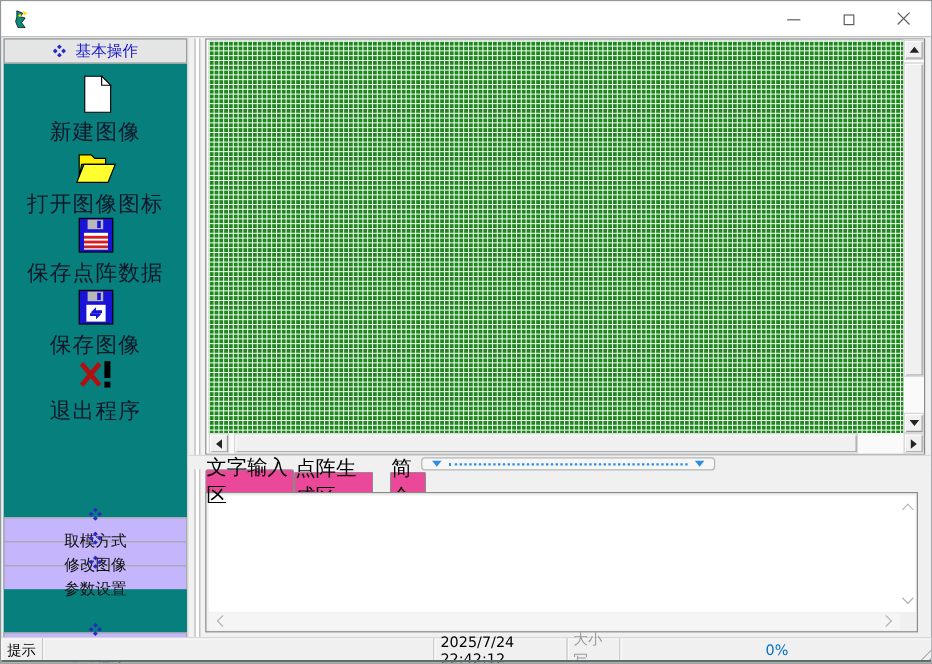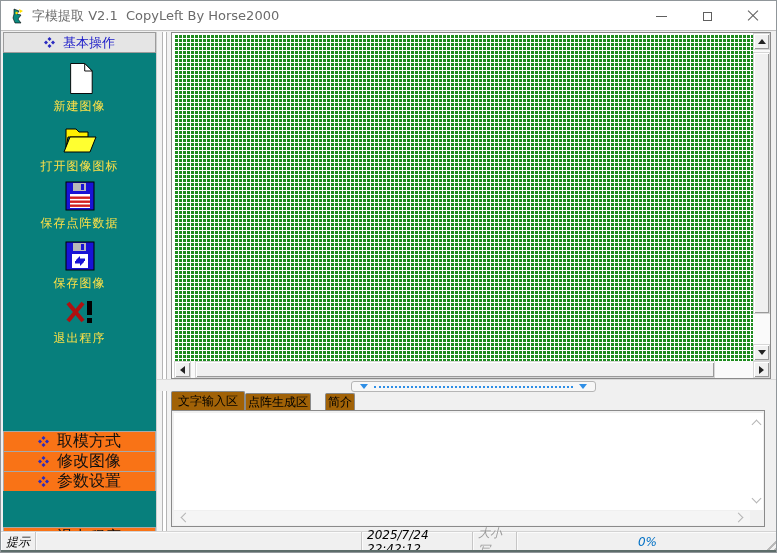--- a/index.html
+++ b/index.html
@@ -22,24 +22,24 @@
     width:14px; height:1px; background:#5f5f5f; }
   .glyph-close::before { transform:rotate(45deg); }
   .glyph-close::after { transform:rotate(-45deg); }
   
   .sidebar { position:absolute; left:2px; top:31px; width:153px; height:499px; background:#077f7c; }
   .side-header { position:absolute; left:0; top:0; width:100%; height:21px; background:#e5e5e5;
     border:1px solid #9c9c9c; display:flex; align-items:center; justify-content:center; gap:8px;
     color:#1818c8; font-size:13px; }
   .tool-group { position:absolute; left:0; width:100%; display:flex; flex-direction:column;
     align-items:center; gap:3px; cursor:pointer; }
-  .tool-label { color:#fde047; font-size:12px; letter-spacing:1px; }
+  .tool-label { color:#0f172a; font-size:18px; letter-spacing:1px; }
   .nav { position:absolute; left:0; top:399px; width:100%; }
-  .nav-btn { height:20px; background:#f97316; border:1px solid #a8a8a8; border-bottom:none;
-    display:flex; align-items:center; justify-content:center; gap:8px; font-size:16px; color:#111; }
+  .nav-btn { height:20px; background:#c4b5fd; border:1px solid #a8a8a8; border-bottom:none;
+    display:flex; align-items:center; justify-content:center; gap:8px; font-size:13px; color:#111;flex-direction:column; }
   .nav-btn:last-child { border-bottom:1px solid #a8a8a8;margin-top:36px; }
   .diamond-icon { width:11px; height:11px; flex:0 0 auto; }
   .diamond-icon path { fill:#2a2ac0; }
   
   .vsplit { position:absolute; left:155px; top:31px; width:15px; height:499px; background:#f2f2f2;
     border-left:1px solid #cfcfcf; }
   .vsplit::before { content:""; position:absolute; left:5px; top:0; bottom:0; width:3px;
     border-left:1px solid #b4b4b4; border-right:1px solid #b4b4b4; background:#fff; }
   
   .canvas-box { position:absolute; left:170px; top:31px; width:600px; height:347px;
@@ -68,42 +68,42 @@
   .hsplit { position:absolute; left:156px; top:378px; width:619px; height:12px; background:#f0f0f0;
     border-top:1px solid #d9d9d9; }
   .hsplit-handle { position:absolute; left:194px; top:1px; width:245px; height:11px;
     background:#f7f7f7; border:1px solid #b5b5b5; border-radius:3px;
     display:flex; align-items:center; gap:6px; padding:0 8px; cursor:pointer; }
   .blue-tri-down { width:0; height:0; border-left:4px solid transparent;
     border-right:4px solid transparent; border-top:5px solid #2e8ee6; }
   .dotline { flex:1; height:0; border-top:2px dotted #2e8ee6; }
   
   .tabs { position:absolute; left:168px; top:390px; width:607px; height:19px; }
-  .tab { position:absolute; bottom:0; background:#a16207; border:1px solid #8a8a8a;
+  .tab { position:absolute; bottom:0; background:#ec4899; border:1px solid #8a8a8a;
     border-bottom:none; border-radius:2px 2px 0 0; display:flex; align-items:center;
-    justify-content:center; font-size:12px; cursor:pointer; }
+    justify-content:center; font-size:17px; cursor:pointer; }
   .tab-active { left:2px; width:74px; height:19px; z-index:2; }
   .tab-i2 { left:76px; width:66px; height:17px; }
   .tab-i3 { left:131px; width:30px; height:17px;margin-left:25px; }
   
   .editor-box { position:absolute; left:170px; top:409px; width:594px; height:117px;
     border:1px solid #8a8a8a; background:#f0f0f0; }
   .editor-text { position:absolute; left:2px; top:2px; right:14px; bottom:16px; background:#fff;
     border:none; resize:none; outline:none; font-family:"DejaVu Sans","Liberation Sans",sans-serif; }
   .flat-sb-v { position:absolute; right:1px; top:2px; width:13px; bottom:16px; background:#fff; }
   .flat-sb-h { position:absolute; left:2px; bottom:1px; height:14px; right:14px; background:#f5f5f5; }
   .chev { position:absolute; width:7px; height:7px; border-right:1.5px solid #b5b5b5;
     border-bottom:1.5px solid #b5b5b5; }
   .chev-up    { left:3px; top:8px;    transform:rotate(-135deg); }
   .chev-down  { left:3px; bottom:8px; transform:rotate(45deg); }
   .chev-left  { left:8px; top:3px;    transform:rotate(135deg); }
   .chev-right { right:8px; top:3px;   transform:rotate(-45deg); }
   
   .statusbar { position:absolute; left:0; top:530px; width:777px; height:21px; background:#f0f0f0;
-    border-top:1px solid #d3d3d3; display:flex; align-items:stretch; font-size:12px;font-style:italic; }
+    border-top:1px solid #d3d3d3; display:flex; align-items:stretch; font-size:12px; }
   .st-panel { border-right:1px solid #c6c6c6; box-shadow:inset 1px 1px 0 #fbfbfb;
     display:flex; align-items:center; padding:0 5px; }
   .st-hint { width:35px; }
   .st-msg { width:326px; }
   .st-time { width:111px; justify-content:center; }
   .st-case { width:44px; justify-content:center; color:#9a9a9a; }
   .st-prog { flex:1; justify-content:center; color:#0070c5; border-right:none; }
   .grip { position:absolute; right:1px; bottom:1px; width:14px; height:14px;
     background:repeating-linear-gradient(135deg, transparent 0 3px, #b9b9b9 3px 4.5px);
     clip-path:polygon(100% 0, 100% 100%, 0 100%); cursor:nwse-resize; }
@@ -113,21 +113,20 @@
 <body>
 
 <div class="window">
 
   <div class="titlebar">
     <svg class="app-icon" viewBox="0 0 16 16">
       <path d="M4 1l5 2-2 3 4 1-3 4 3 4H5l-2-5 1-4z" fill="#0c8a80" stroke="#000" stroke-width="0.6"></path>
       <path d="M9 1l4 2-3 2z" fill="#ffe000"></path>
       <circle cx="6.6" cy="5" r="1.2" fill="#ffe000"></circle>
     </svg>
-    <span class="title-text">字模提取 V2.1  CopyLeft By Horse2000</span>
     <div class="winbtns">
       <div class="winbtn">
           <span class="glyph-min"></span>
         </div>
       <div class="winbtn">
           <span class="glyph-max"></span>
         </div>
       <div class="winbtn">
           <span class="glyph-close"></span>
         </div>

